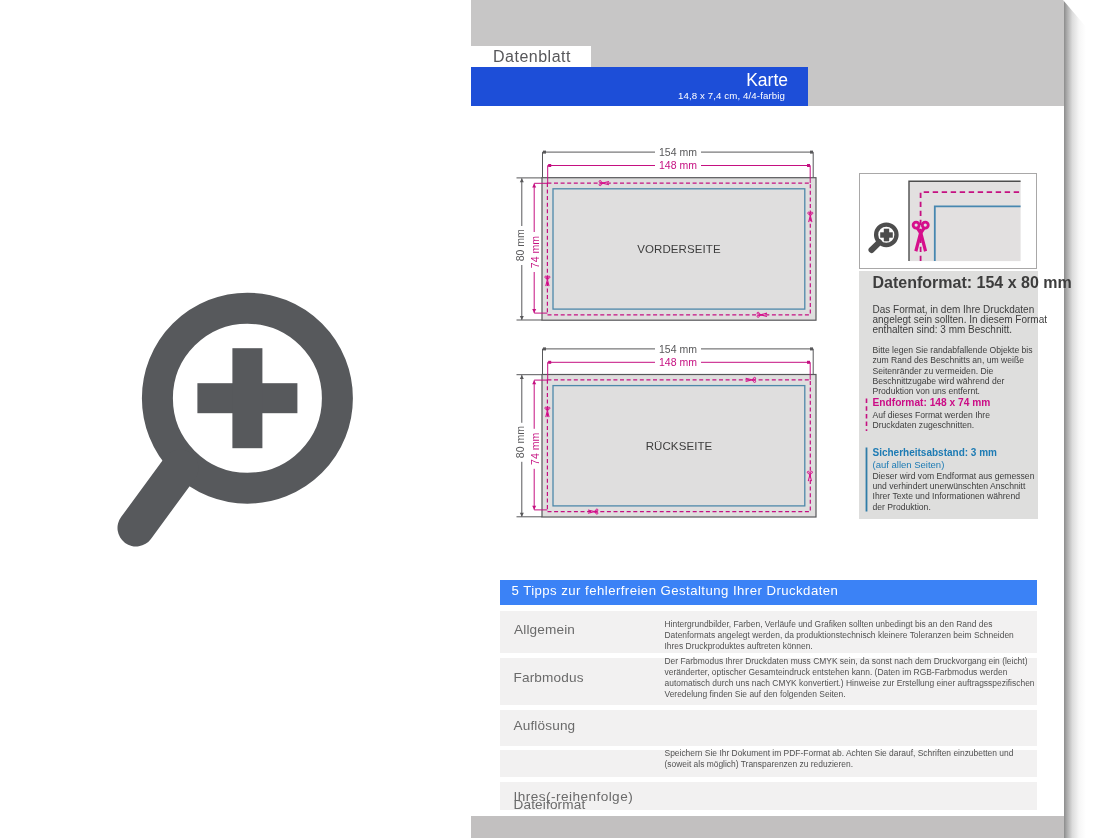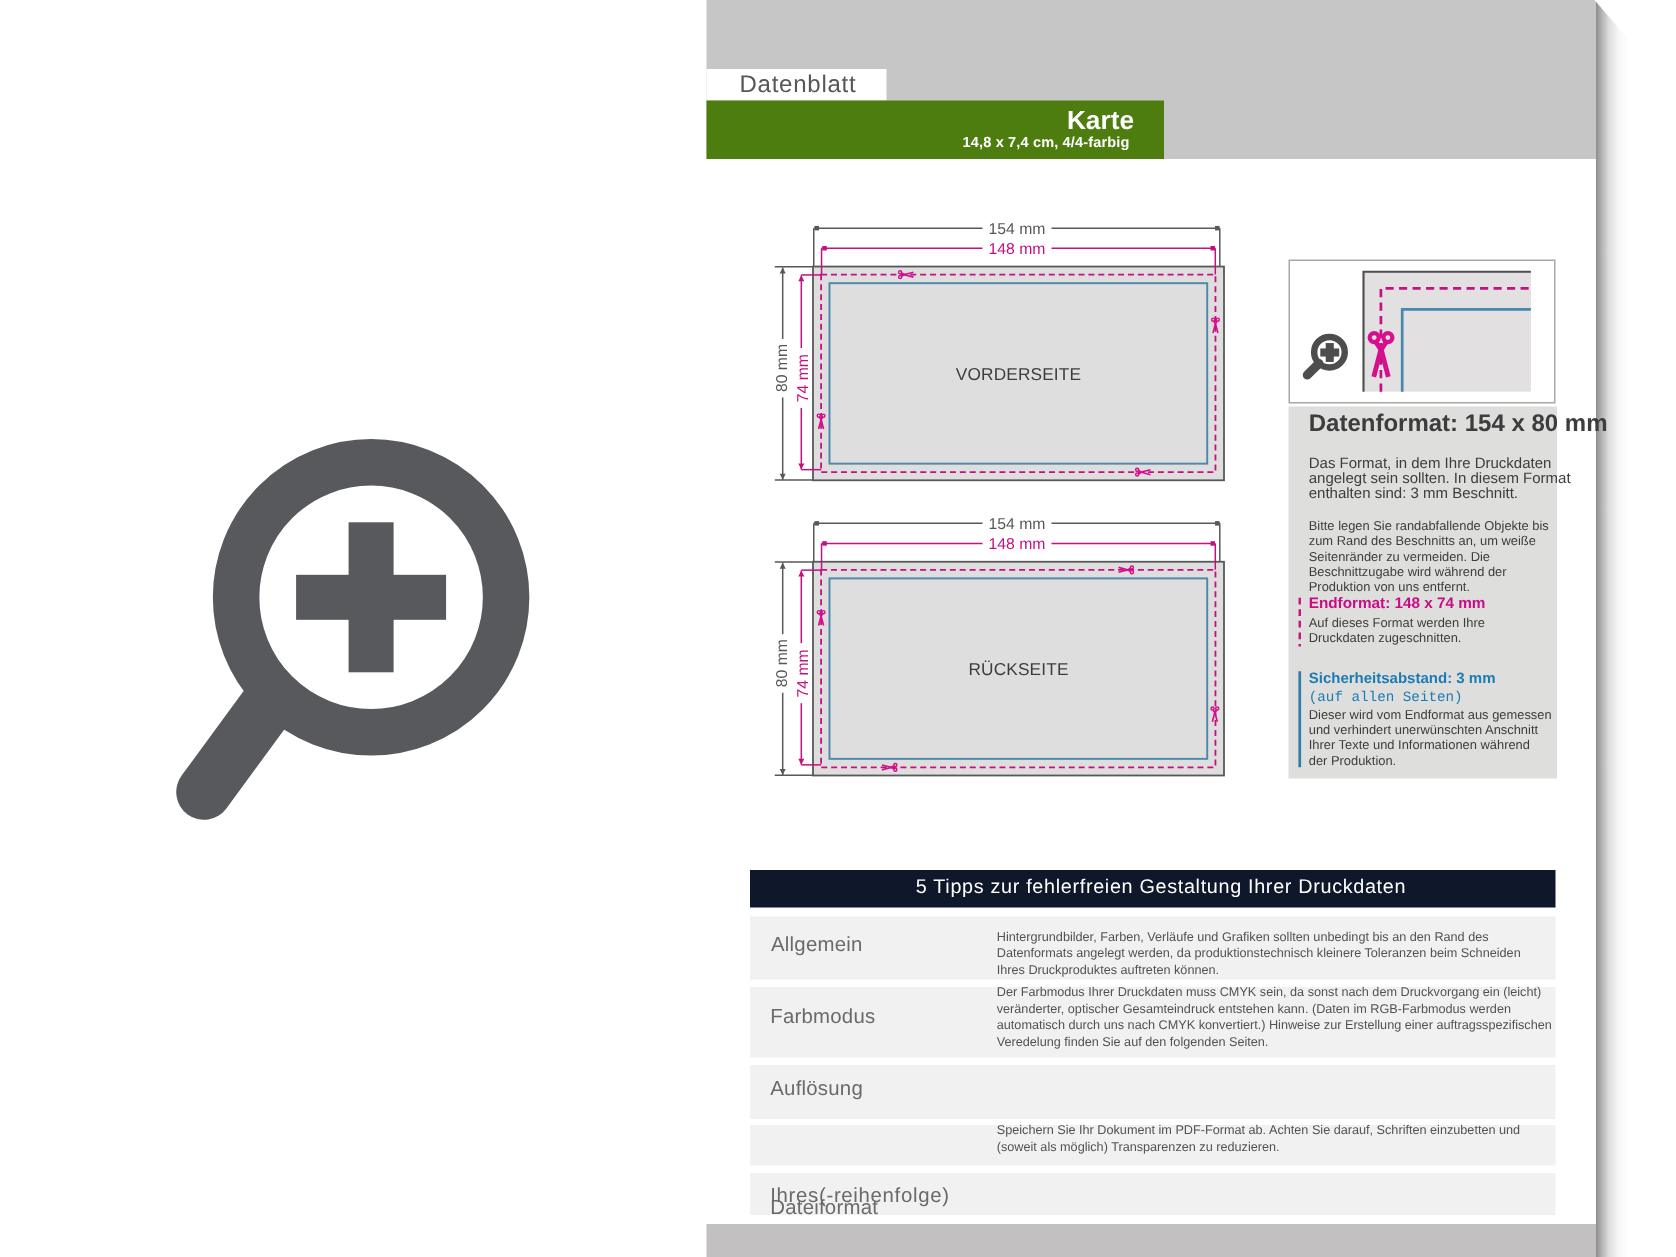--- a/index.html
+++ b/index.html
@@ -17,41 +17,41 @@
   <div class="abs" style="left:471px;top:45.8px;width:120px;height:21.5px;background:#ffffff;"></div>
 
   <div class="abs" style="left:1064px;top:0;width:22px;height:838px;
        background:linear-gradient(to right,#8c8c8c 0%,#a8a8a8 12%,#dcdcdc 38%,#f6f6f6 68%,#ffffff 100%);"></div>
   <div class="abs" style="left:1063px;top:0;width:24px;height:28px;
        background:#ffffff;clip-path:polygon(0 0,100% 0,100% 100%);"></div>
 
   <div class="abs" style="left:493px;top:46px;width:98px;height:21px;
        font-size:16px;color:#57575a;line-height:21px;letter-spacing:0.5px;">Datenblatt</div>
 
-  <div class="abs" style="left:471px;top:67.3px;width:305px;height:38.4px;background:#4d7c0f;color:#fff;font-weight:bold;">
+  <div class="abs" style="left:471px;top:67.3px;width:337px;height:38.4px;background:#1d4ed8;color:#fff;">
     <div class="abs" style="right:20px;top:3px;font-size:17.5px;">Karte</div>
     <div class="abs" style="right:23px;top:23px;font-size:9.7px;letter-spacing:0.1px;">14,8 x 7,4 cm, 4/4-farbig</div>
   </div>
 
   <div class="abs" style="left:859px;top:172.5px;width:178px;height:96px;background:#fff;border:1px solid #a9a8a8;box-sizing:border-box;"></div>
 
   <div class="abs" style="left:859.4px;top:270.5px;width:178.6px;height:248px;background:#dededd;"></div>
 
   <div class="abs" style="left:872.5px;top:272.5px;width:160px;color:#3d3d3d;white-space:nowrap;">
     <div style="font-size:16px;font-weight:bold;margin-top:1px;">Datenformat: 154 x 80 mm</div>
     <div style="font-size:10px;line-height:10.2px;margin-top:13px;">Das Format, in dem Ihre Druckdaten<br>angelegt sein sollten. In diesem Format<br>enthalten sind: 3 mm Beschnitt.</div>
     <div style="font-size:8.6px;line-height:10.2px;margin-top:10px;">Bitte legen Sie randabfallende Objekte bis<br>zum Rand des Beschnitts an, um weiße<br>Seitenränder zu vermeiden. Die<br>Beschnittzugabe wird während der<br>Produktion von uns entfernt.</div>
     <div style="font-size:10.2px;font-weight:bold;color:#cb0c86;margin-top:1px;">Endformat: 148 x 74 mm</div>
     <div style="font-size:8.6px;line-height:10.2px;margin-top:2px;">Auf dieses Format werden Ihre<br>Druckdaten zugeschnitten.</div>
     <div style="font-size:10px;font-weight:bold;color:#1d7bb4;margin-top:16px;">Sicherheitsabstand: 3 mm</div>
-    <div style="font-size:9.5px;color:#1d7bb4;margin-top:1px;font-family:Liberation Mono, monospace;">(auf allen Seiten)</div>
+    <div style="font-size:9.5px;color:#1d7bb4;margin-top:1px;">(auf allen Seiten)</div>
     <div style="font-size:8.6px;line-height:10.2px;margin-top:1.5px;">Dieser wird vom Endformat aus gemessen<br>und verhindert unerwünschten Anschnitt<br>Ihrer Texte und Informationen während<br>der Produktion.</div>
   </div>
 
-  <div class="abs" style="left:499.5px;top:580px;width:537px;height:25px;background:#0f172a;color:#fff;font-size:13.2px;line-height:21.5px;padding-left:12px;box-sizing:border-box;letter-spacing:0.45px;text-align:center;">5 Tipps zur fehlerfreien Gestaltung Ihrer Druckdaten</div>
+  <div class="abs" style="left:499.5px;top:580px;width:537px;height:25px;background:#3b82f6;color:#fff;font-size:13.2px;line-height:21.5px;padding-left:12px;box-sizing:border-box;letter-spacing:0.45px;">5 Tipps zur fehlerfreien Gestaltung Ihrer Druckdaten</div>
 
   <div class="abs row" style="left:499.5px;top:611px;width:537.5px;height:42.3px;background:#f2f1f1;"></div>
   <div class="abs row" style="left:499.5px;top:657.5px;width:537.5px;height:47px;background:#f2f1f1;"></div>
   <div class="abs row" style="left:499.5px;top:710px;width:537.5px;height:35.6px;background:#f2f1f1;"></div>
   <div class="abs row" style="left:499.5px;top:750px;width:537.5px;height:27.4px;background:#f2f1f1;"></div>
   <div class="abs row" style="left:499.5px;top:782px;width:537.5px;height:28.2px;background:#f2f1f1;"></div>
 
   <div class="abs lbl" style="left:514px;top:622.2px;">Allgemein</div>
   <div class="abs lbl" style="left:513.5px;top:669.7px;">Farbmodus</div>
   <div class="abs lbl" style="left:513.5px;top:718.4px;">Auflösung</div>

